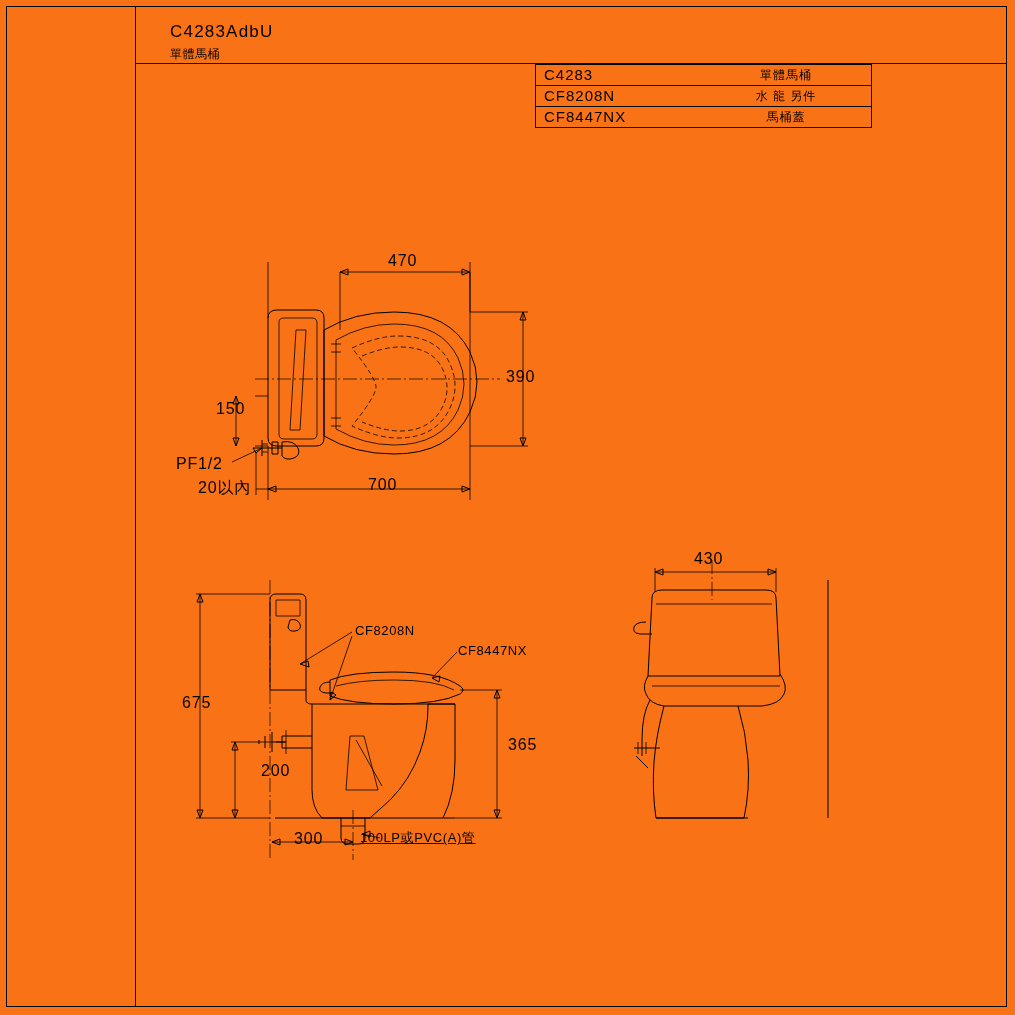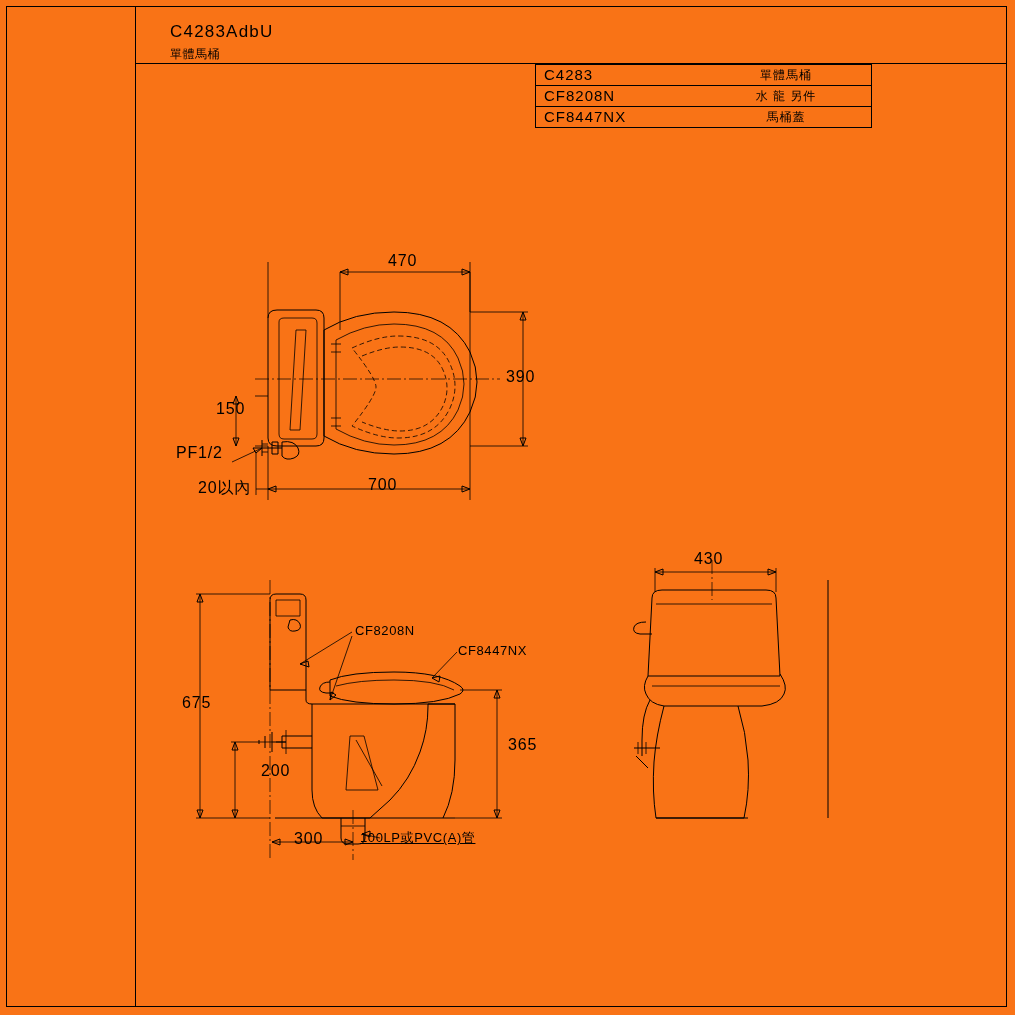--- a/index.html
+++ b/index.html
@@ -291,21 +291,21 @@
       <path class="ln" d="M655,572 l8,-3 l0,6 Z M776,572 l-8,-3 l0,6 Z"></path>
       <path class="ln-thin" d="M655,568 L655,592 M776,568 L776,592"></path>
     </g>
   </svg>
 
   <div class="dim-label" style="left:388px; top:252px;">470</div>
   <div class="dim-label" style="left:506px; top:368px;">390</div>
   <div class="dim-label" style="left:216px; top:400px;">150</div>
   <div class="dim-label" style="left:368px; top:476px;text-align:center;">700</div>
   <div class="dim-label" style="left:198px; top:478px;">20以內</div>
-  <div class="dim-label" style="left:176px; top:444px;">PF1/2</div>
+  <div class="dim-label" style="left:176px; top:455px;">PF1/2</div>
 
   <div class="dim-label" style="left:182px; top:694px;">675</div>
   <div class="dim-label" style="left:216px; top:762px;margin-left:45px;">200</div>
   <div class="dim-label" style="left:508px; top:736px;">365</div>
   <div class="dim-label" style="left:294px; top:830px;">300</div>
   <div class="note-label" style="left:355px; top:623px;">CF8208N</div>
   <div class="note-label" style="left:458px; top:643px;">CF8447NX</div>
   <div class="note-label" style="left:360px; top:829px;text-decoration:underline;">100LP或PVC(A)管</div>
 
   <div class="dim-label" style="left:694px; top:550px;">430</div>

